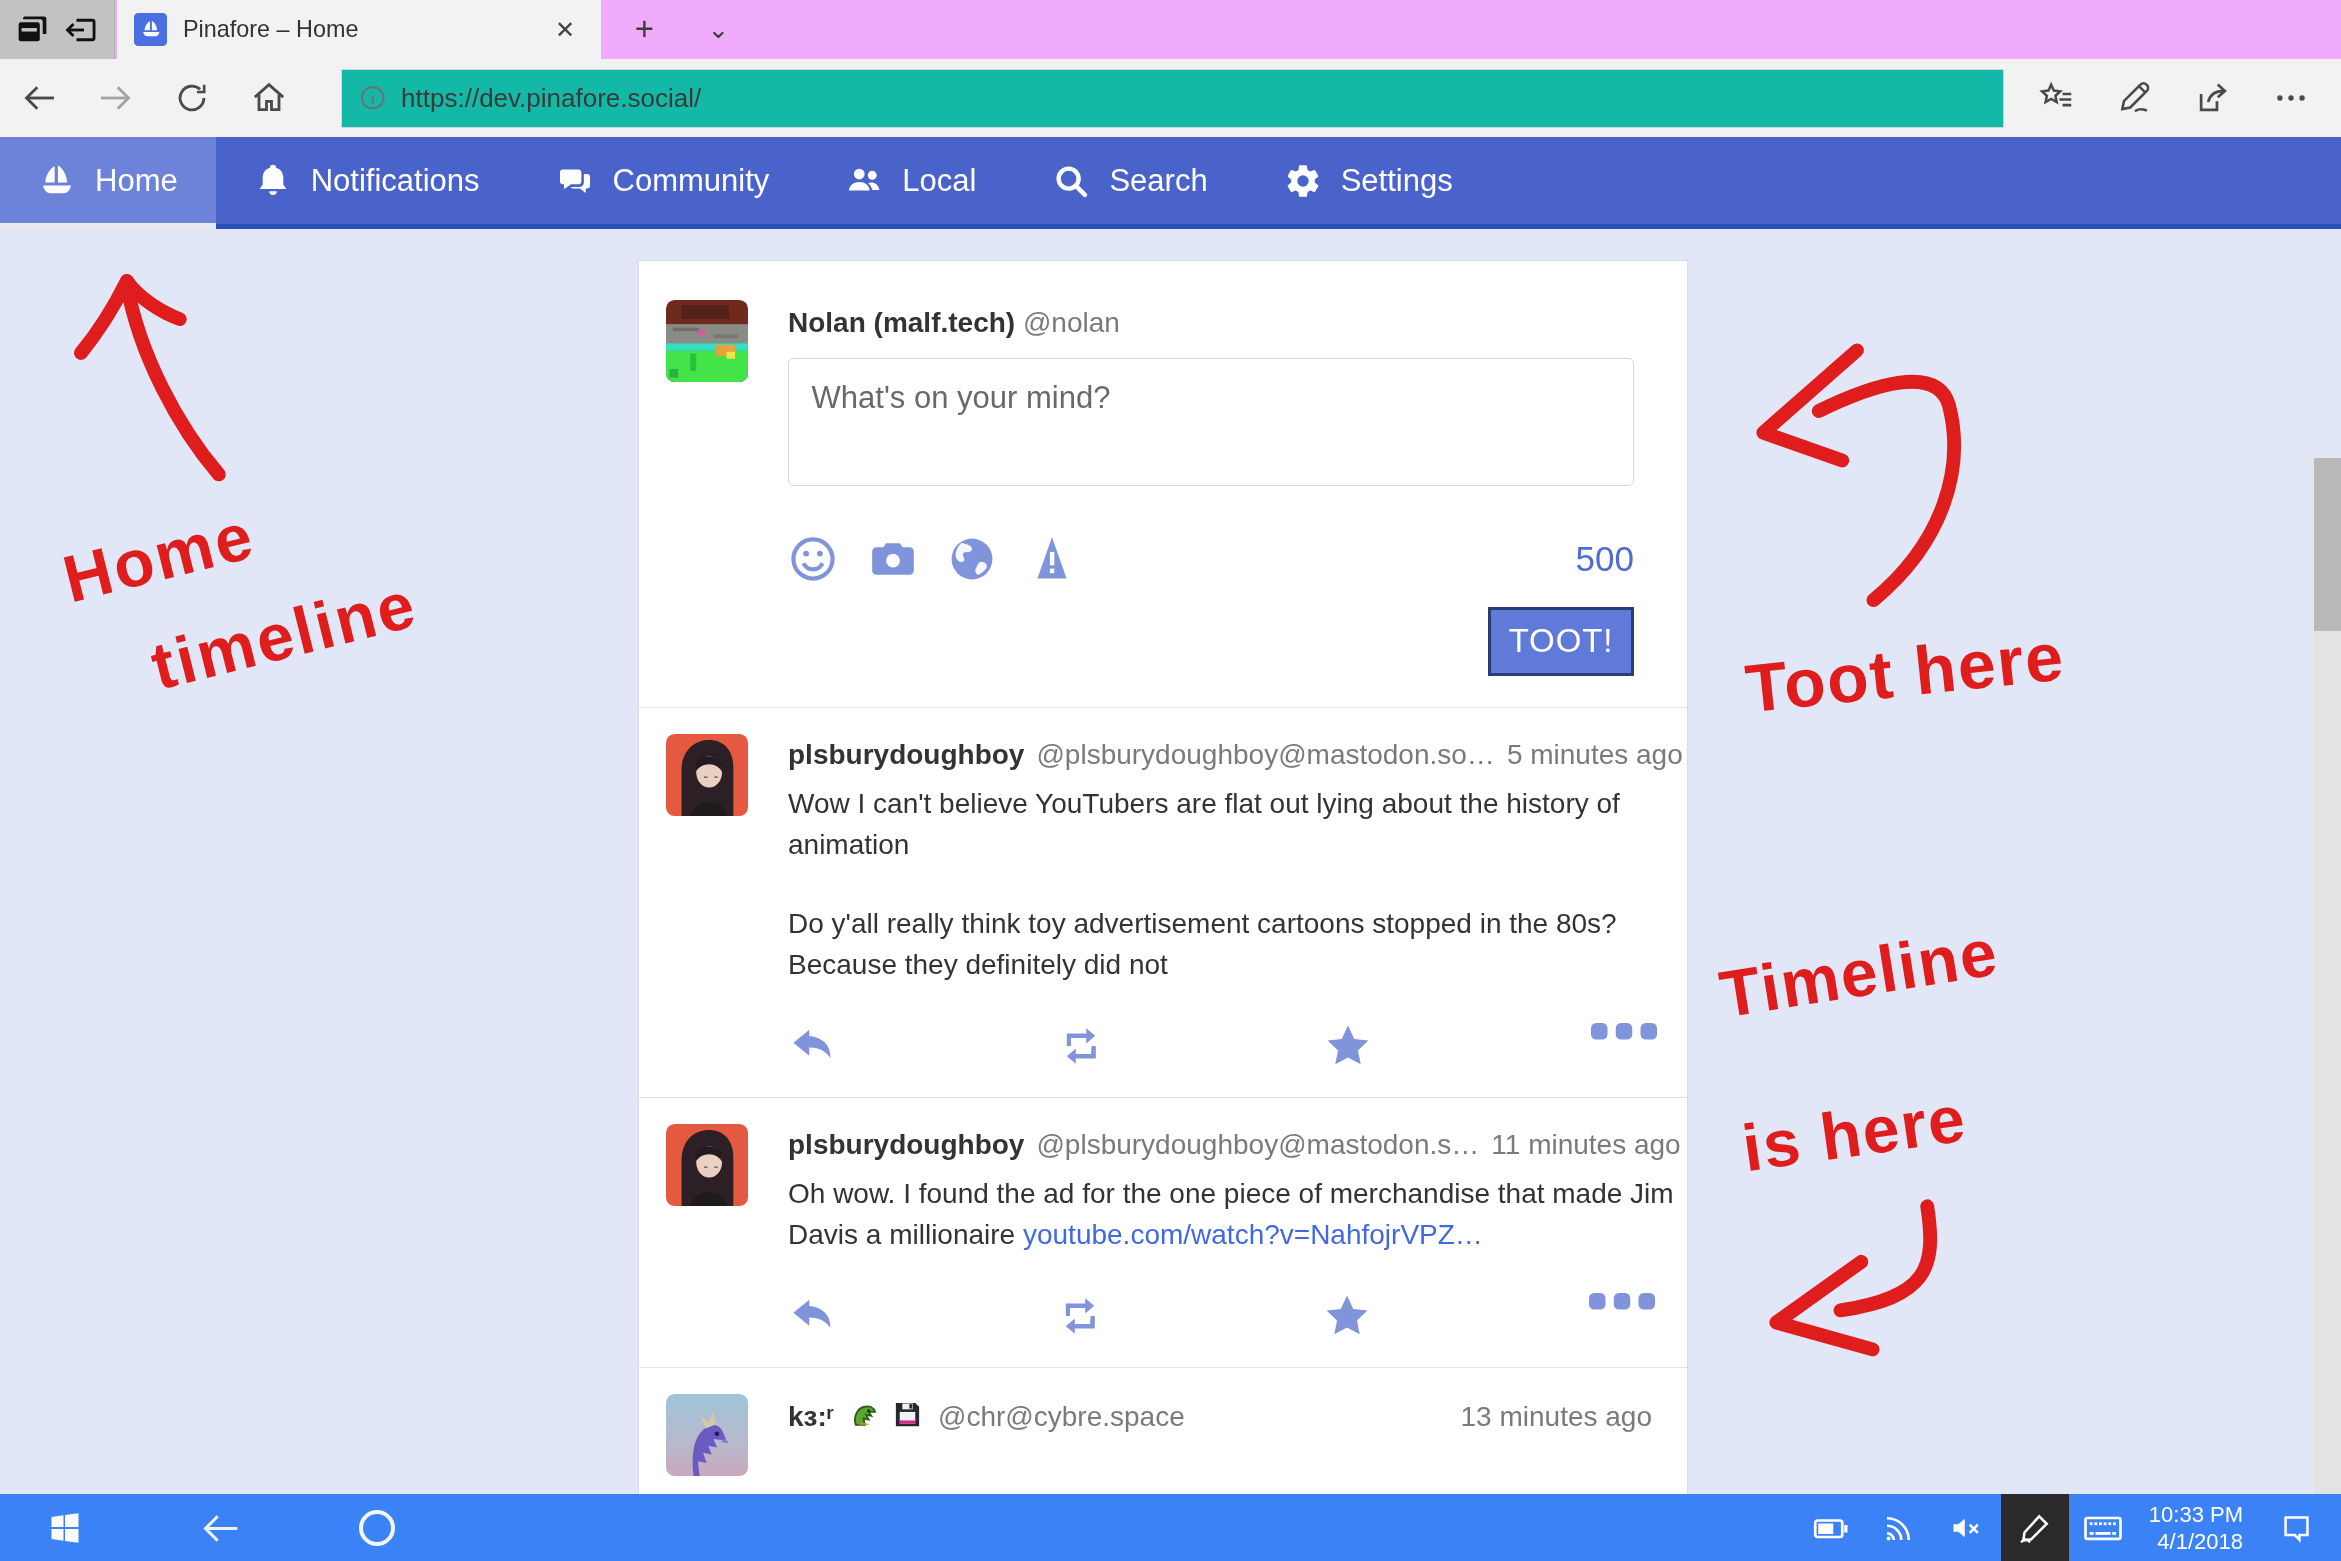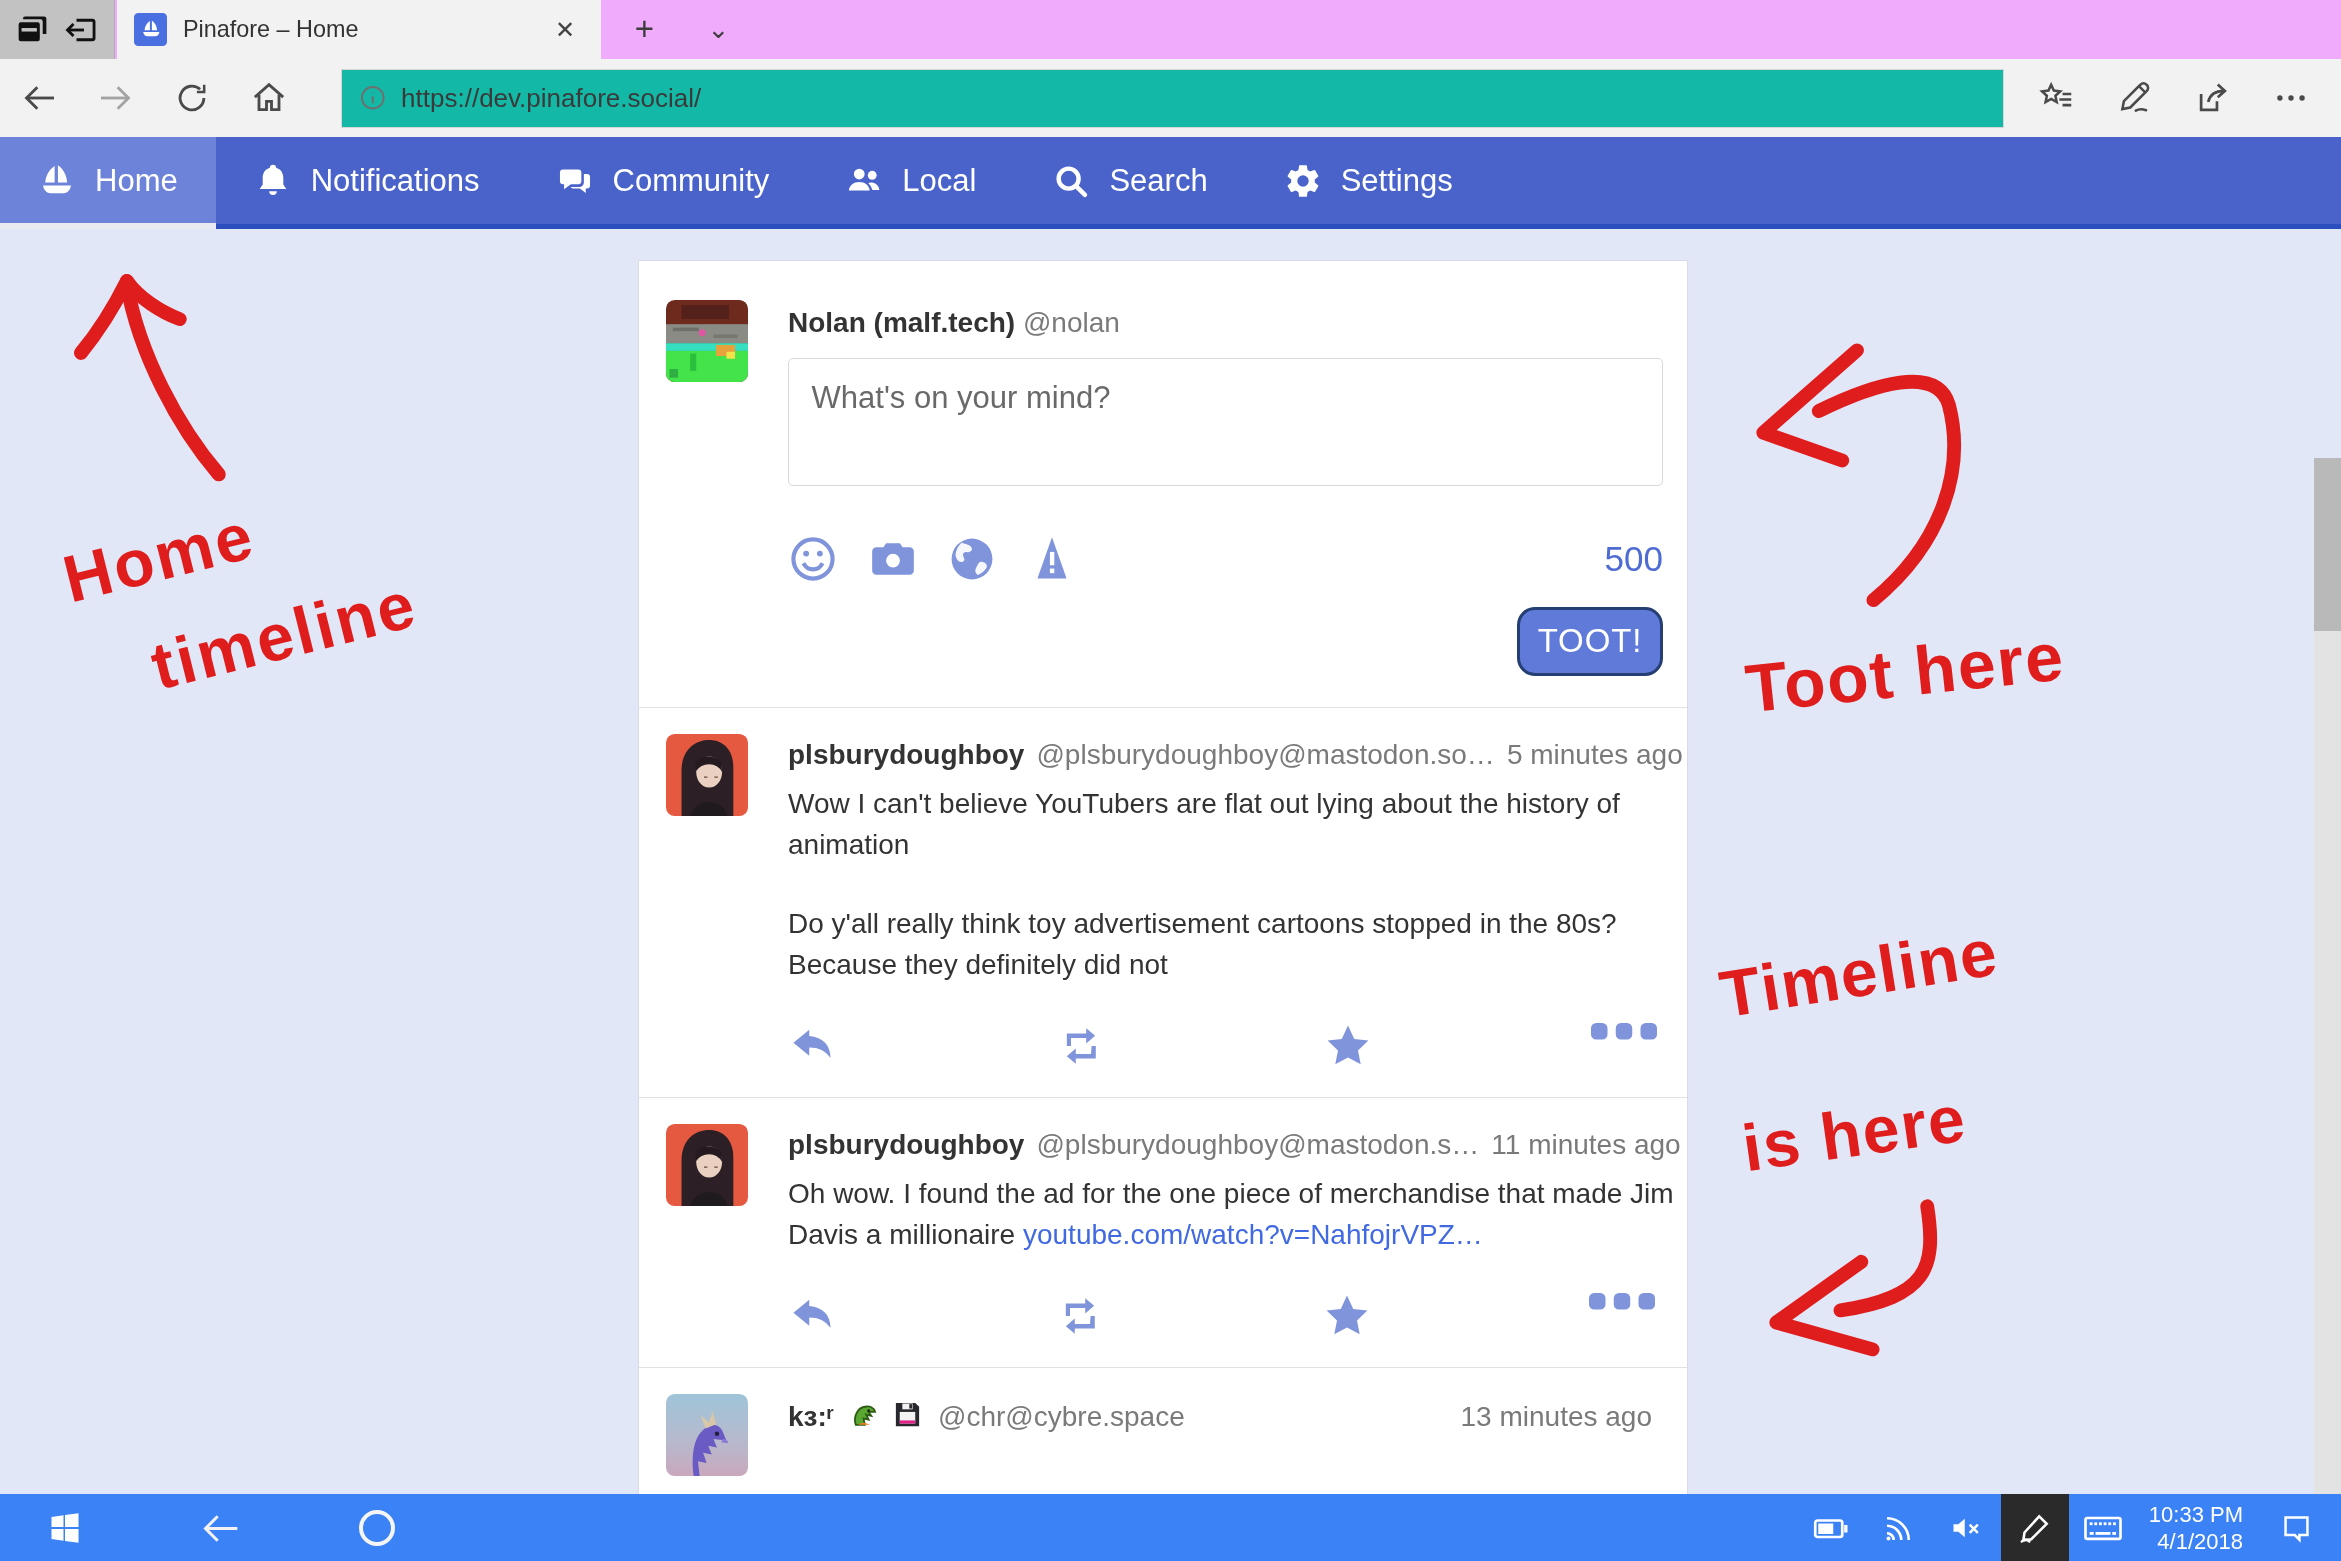--- a/index.html
+++ b/index.html
@@ -32,33 +32,33 @@
   .nav-item { height:87px; display:flex; align-items:center; gap:19px; padding:0 38px; color:#fff; position:relative; }
   .nav-item.active { background:#6d83d9; }
   .nav-item.active::after { content:""; position:absolute; left:0; right:0; bottom:-5.2px; height:6px; background:#e9e9f2; }
   .nav-label { font-size:31px; }
   .nav-icon { width:38px; height:38px; }
 
   
   .page { position:absolute; left:0; top:229px; width:2342px; height:1265px; background:#e2e7f8; overflow:hidden; }
   .card { position:absolute; left:638px; top:31px; width:1050px; min-height:1301px; background:#fff; border:0.9px solid #d9dce8; }
 
-  .compose { padding:39px 24px 31px 27px; display:grid; grid-template-columns:82px 1fr; column-gap:40px; }
+  .compose { padding:39px 53px 31px 27px; display:grid; grid-template-columns:82px 1fr; column-gap:40px; }
   .avatar { width:82px; height:82px; border-radius:8.7px; overflow:hidden; flex:none; }
   .compose-right {}
   .compose-name { font-size:28px; padding-top:7px; }
   .compose-name b { color:#333; font-weight:bold; }
   .compose-name .handle { color:#7a7a7a; }
   .compose-box { margin-top:19px; width:100%; height:128px; border:1.7px solid #d9d9d9; border-radius:5px; background:#fff; resize:none; font-family:inherit; font-size:31px; color:#333; padding:21px 22.6px; outline:none; }
   .compose-box::placeholder { color:#696969; opacity:1; }
   .compose-tools { margin-top:45px; display:flex; align-items:center; gap:29.5px; color:#8094db; }
   .c-icon { width:50px; height:50px; }
   .char-count { margin-left:auto; font-size:35px; color:#4f6cd4; }
   .toot-row { margin-top:22.6px; display:flex; justify-content:flex-end; }
-  .toot-btn { width:146px; height:69px; background:#5f7ad9; border:3.5px solid #253f73; border-radius:18px; color:#fff; font-size:33px; font-family:inherit; letter-spacing:0.9px; }
+  .toot-btn { width:146px; height:69px; background:#5f7ad9; border:3.5px solid #253f73; border-radius:0; color:#fff; font-size:33px; font-family:inherit; letter-spacing:0.9px; }
 
   .post { border-top:1.7px solid #e2e2e2; padding:26px 35px 26px 27px; display:grid; grid-template-columns:82px 1fr; column-gap:40px; }
   .post-name-row { display:flex; align-items:baseline; gap:12px; font-size:28px; padding-top:5.2px; min-width:0; }
   .p-name { font-weight:bold; color:#333; white-space:nowrap; }
   .p-handle { color:#7a7a7a; white-space:nowrap; overflow:hidden; text-overflow:ellipsis; flex:0 1 auto; min-width:0; }
   .p-time { color:#7a7a7a; margin-left:auto; white-space:nowrap; }
   .post-body { margin-top:12px; font-size:28px; line-height:41px; color:#333; }
   .post-body p + p { margin-top:38px; }
   .post-link { color:#4169e1; text-decoration:none; }
   .post-actions { margin-top:36px; display:flex; justify-content:space-between; align-items:center; padding-right:26px; color:#8094db; }

